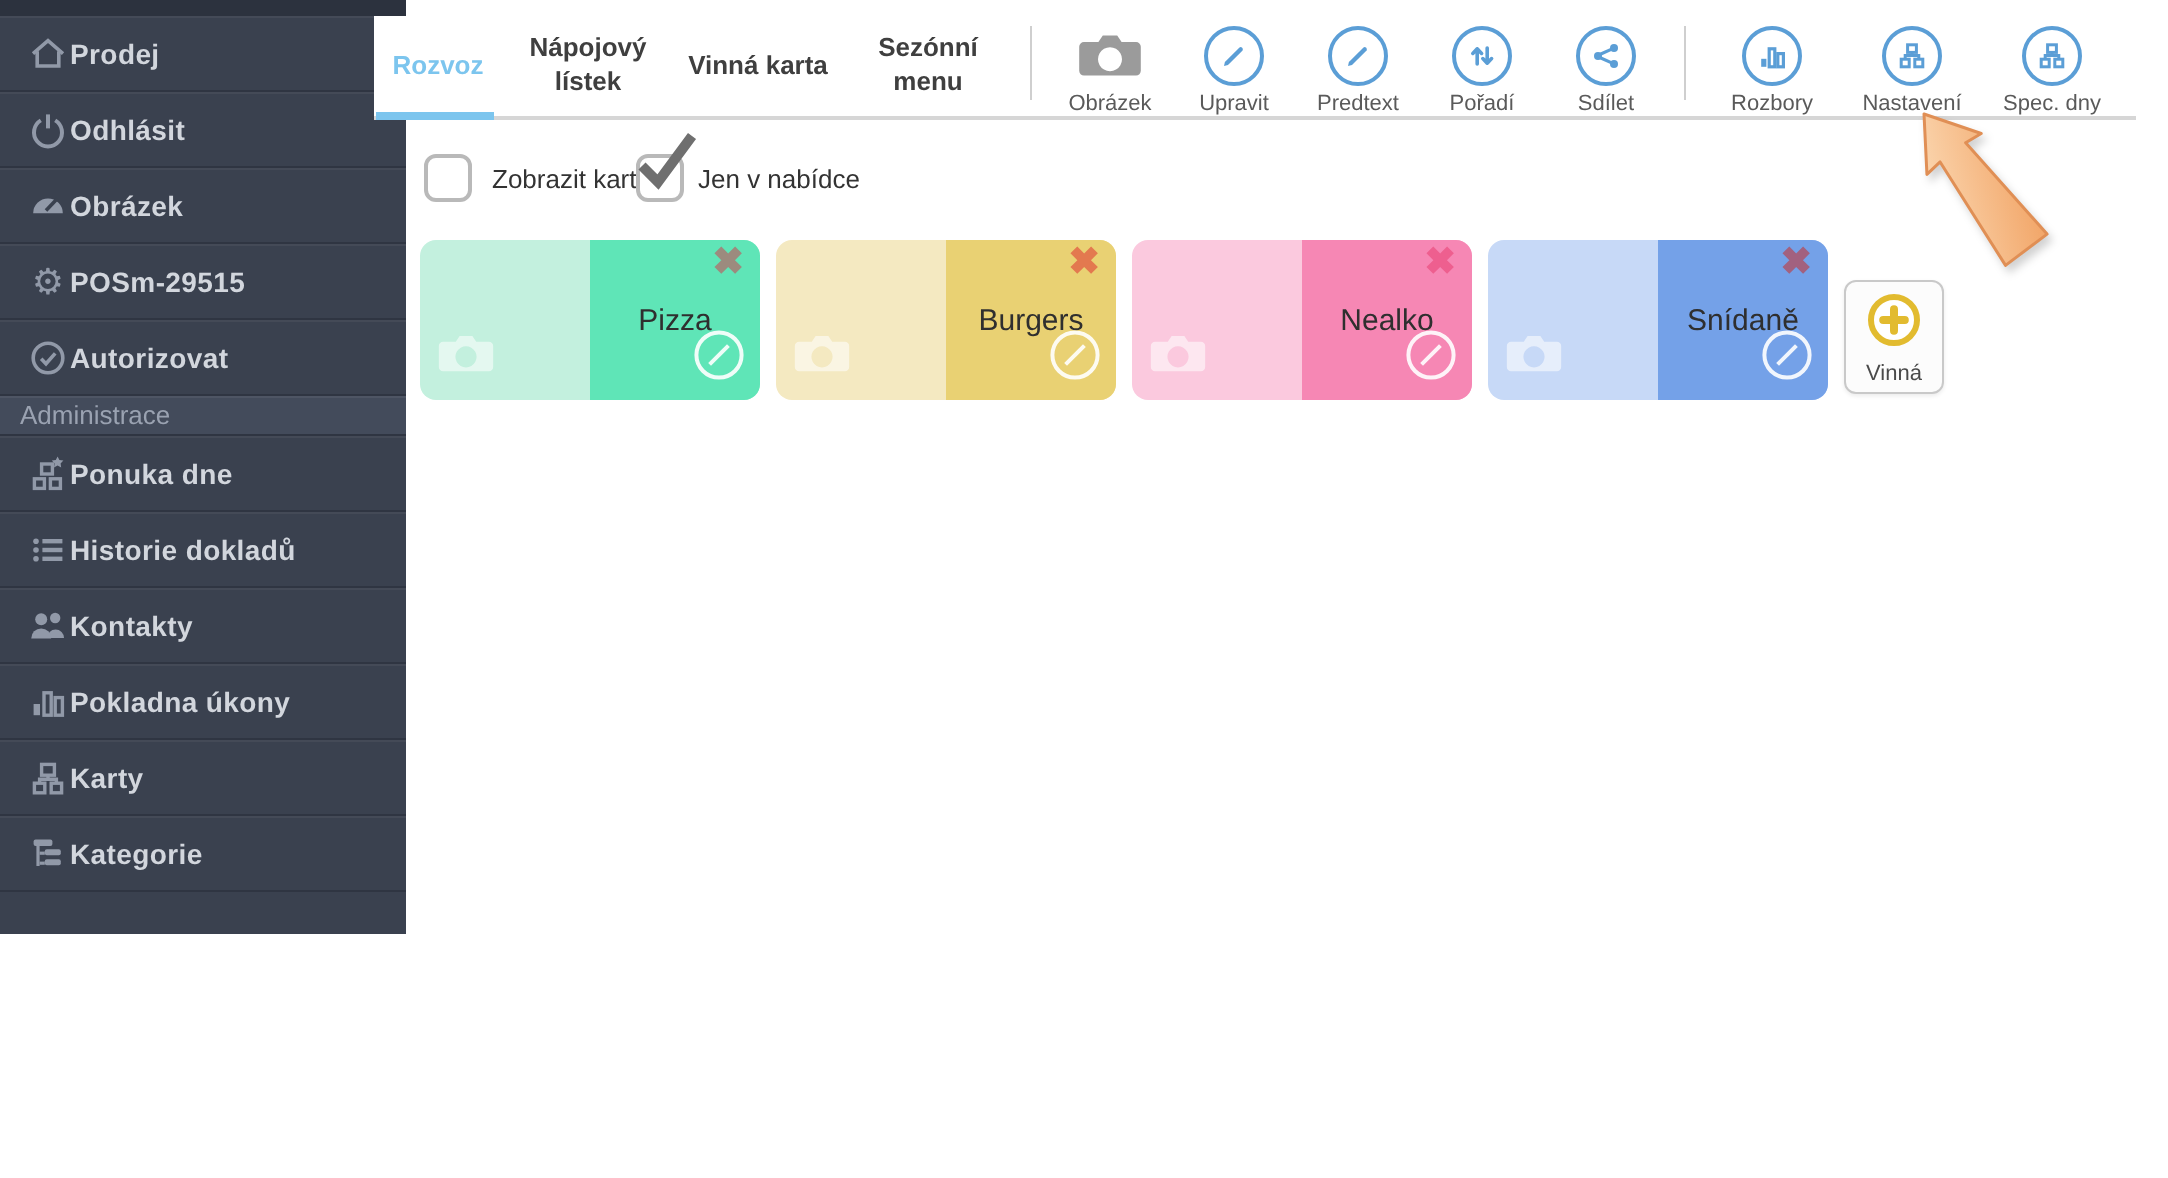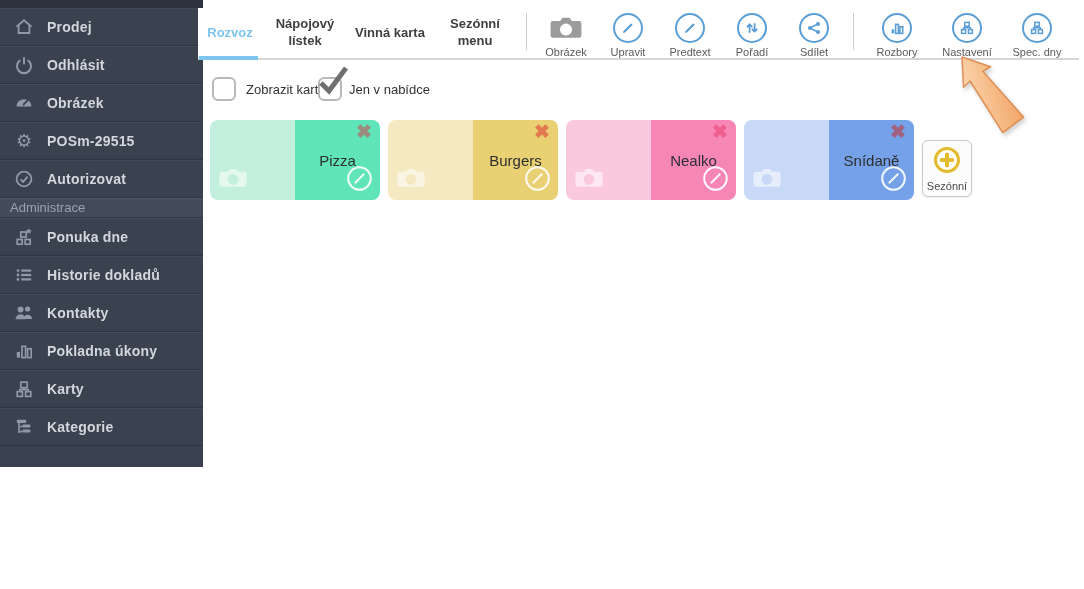--- a/index.html
+++ b/index.html
@@ -3,34 +3,34 @@
 <meta charset="utf-8">
 <style>
   * { margin:0; padding:0; box-sizing:border-box; }
   html,body { background:#fff; }
   body { font-family:"Liberation Sans", sans-serif; }
   #app { position:relative; width:1084px; height:589px; background:#fff; overflow:hidden; }
 
   
   .sidebar { position:absolute; left:0; top:0; width:203px; height:467px; background:#3a414f; }
   .sidebar-top-strip { height:8px; background:#2c323e; }
-  .srow { height:38px; display:flex; align-items:center; gap:12px; padding-left:13px;
+  .srow { height:38px; display:flex; align-items:center; padding-left:13px;
           border-bottom:1px solid #2f3542; box-shadow: inset 0 1px 0 rgba(255,255,255,0.05);
           cursor:pointer; }
   .srow .slabel { color:#d2d6dd; font-size:14px; font-weight:bold; letter-spacing:.2px; }
   .sicon { width:22px; height:20px; display:flex; align-items:center; justify-content:center; flex:0 0 22px; }
   .sicon svg { display:block; }
   .gear-glyph { font-size:18px; color:#9199a8; line-height:1; }
   .ssub { height:21px; display:flex; align-items:center; padding-left:10px; background:#434b5b;
           border-bottom:1px solid #2f3542; box-shadow: inset 0 1px 0 rgba(255,255,255,0.06); }
   .ssub span { color:#9aa2b1; font-size:13px; }
   .ssub.adm { height:20px; }
 
   
-  .toolbar { position:absolute; left:198px; top:8px; width:881px; height:52px; background:#fff;
+  .toolbar { position:absolute; left:187px; top:8px; width:881px; height:52px; background:#fff;
              border-bottom:2px solid #d6d6d6; display:flex; align-items:stretch; }
   .tab { display:flex; align-items:center; justify-content:center; text-align:center;
          font-size:13px; font-weight:bold; color:#3f3f3f; line-height:1.3; position:relative; cursor:pointer; }
   .tab.t0 { width:64px; color:#7cc5ee; }
   .tab.t1 { width:86px; } .tab.t2 { width:84px; } .tab.t3 { width:86px; }
   .tab-underline { position:absolute; left:1px; right:4px; bottom:-2px; height:4px; background:#7cc5ee; }
   .vdiv { width:1px; background:#cfcfcf; margin:5px 8px 8px 8px; }
   .tbtn { width:62px; display:flex; flex-direction:column; align-items:center; padding-top:5px; gap:3px; cursor:pointer; }
   .tbtn.wide { width:70px; }
   .tbtn .tlabel { font-size:11px; color:#5a5a5a; white-space:nowrap; }
@@ -384,21 +384,21 @@
       </span>
     </div>
 
     <div class="add-btn">
       <span>
         <svg width="30" height="30" viewBox="0 0 30 30">
           <circle cx="15" cy="15" r="11.5" fill="#fff" stroke="#e2bb2f" stroke-width="3"></circle>
           <path d="M15 9.6 V20.4 M9.6 15 H20.4" stroke="#e2bb2f" stroke-width="4" stroke-linecap="round"></path>
           </svg>
       </span>
-      <span class="alabel">Sezónní</span>
+      <span class="alabel">Vinná</span>
     </div>
   </div>
 
   <svg class="arrow-cursor" width="130" height="95" viewBox="0 0 130 95">
     <defs>
       <linearGradient id="ag" x1="0%" y1="0%" x2="100%" y2="100%">
         <stop offset="0%" stop-color="#fcdcb8"></stop>
           <stop offset="100%" stop-color="#f1a263"></stop>
       </linearGradient>
     </defs>

